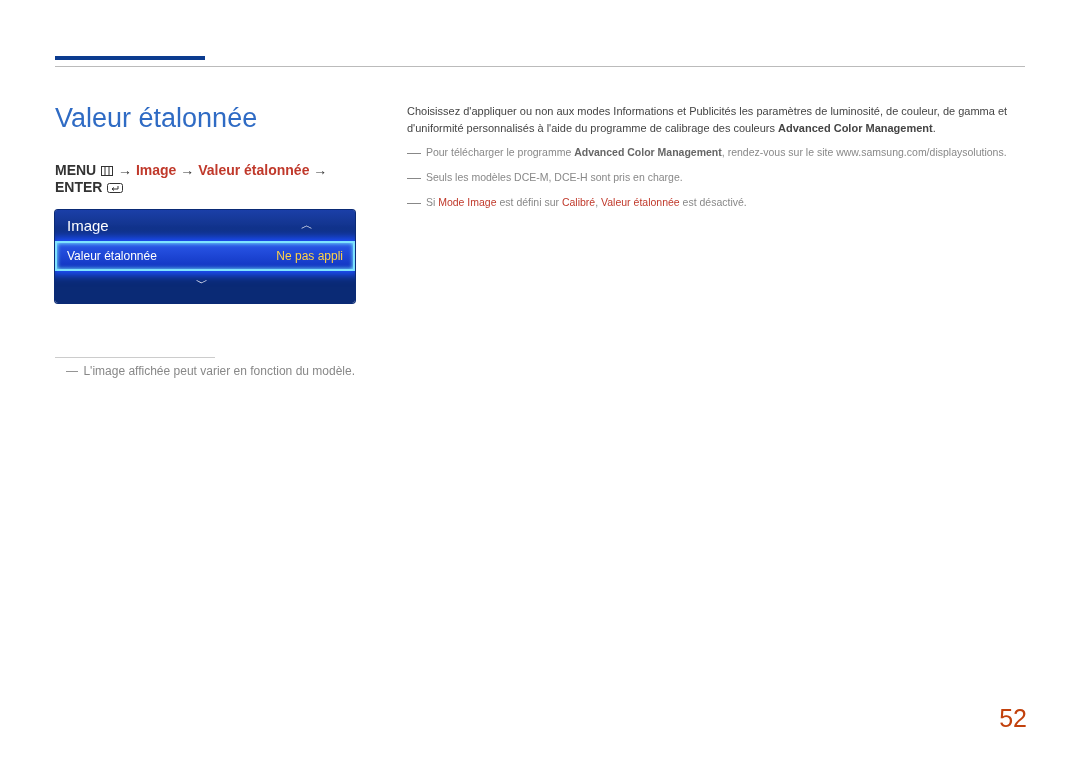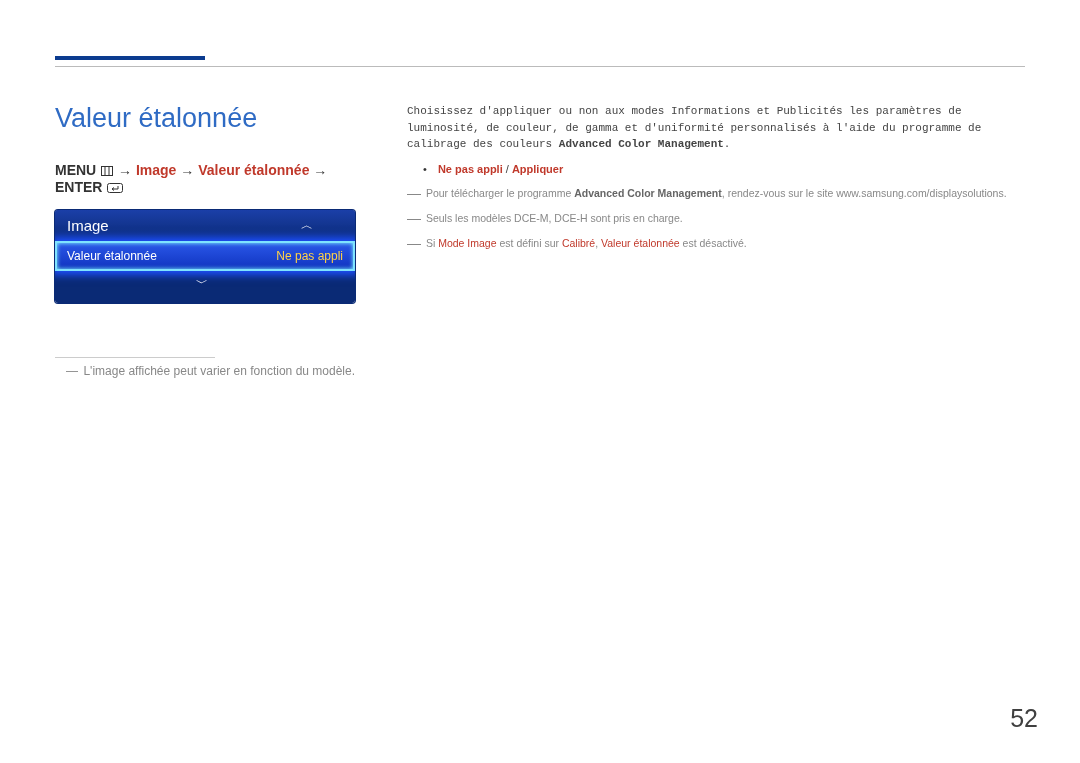--- a/index.html
+++ b/index.html
@@ -124,38 +124,38 @@
   }
   .footnote {
     font-size: 12px;
     color: #888;
     text-align: right;
   }
   .footnote .dash, .note-line .dash {
     color: #888;
     margin-right: 2px;
   }
-  .right-col p { margin-bottom: 6px; font-family: Liberation Mono, monospace; }
+  .right-col p { margin-bottom: 6px; }
   .bullet-line { margin: 8px 0 6px 16px; }
   .bullet-line::before { content: "•"; margin-right: 8px; color: #333; }
   .bullet-line .red { color: #c0392b; font-weight: bold; }
   .note-line {
     color: #888;
     font-size: 10.5px;
     margin: 4px 0 4px 0;
   }
   .note-line .dash { font-size: 14px; vertical-align: -1px; }
   .note-line .red { color: #c0392b; }
   .note-line b { color: #666; }
   .page-number {
     position: absolute;
     bottom: 30px;
-    right: 42px;
+    right: 53px;
     font-size: 25px;
-    color: #404040;
+    color: #c2410c;
     font-weight: 300;
   }
 </style>
 </head>
 <body>
 
 <div class="page">
   <div class="blue-bar"></div>
   <div class="top-rule"></div>
 
@@ -207,23 +207,20 @@
         <span class="dash">―</span>
         <span>L'image affichée peut varier en fonction du modèle.</span>
       </div>
     </div>
 
     <div class="right-col">
       <p>
         <span>Choisissez d'appliquer ou non aux modes Informations et Publicités les paramètres de luminosité, de couleur, de gamma et d'uniformité personnalisés à l'aide du programme de calibrage des couleurs </span><b>Advanced Color Management</b><span>.</span>
       </p>
 
-      <div class="bullet-line">
-        <span class="red">Ne pas appli</span><span> / </span><span class="red">Appliquer</span>
-      </div>
 
       <div class="note-line">
         <span class="dash">―</span>
         <span>Pour télécharger le programme </span><b>Advanced Color Management</b><span>, rendez-vous sur le site www.samsung.com/displaysolutions.</span>
       </div>
 
       <div class="note-line">
         <span class="dash">―</span>
         <span>Seuls les modèles DCE-M, DCE-H sont pris en charge.</span>
       </div>

